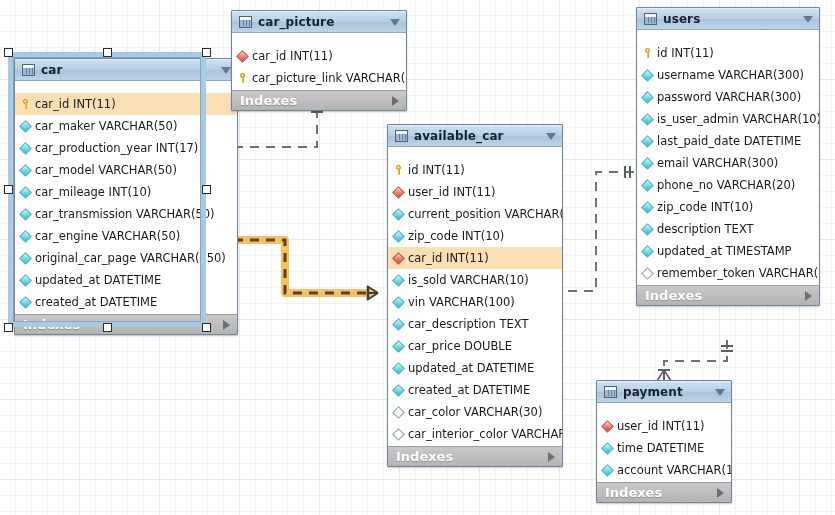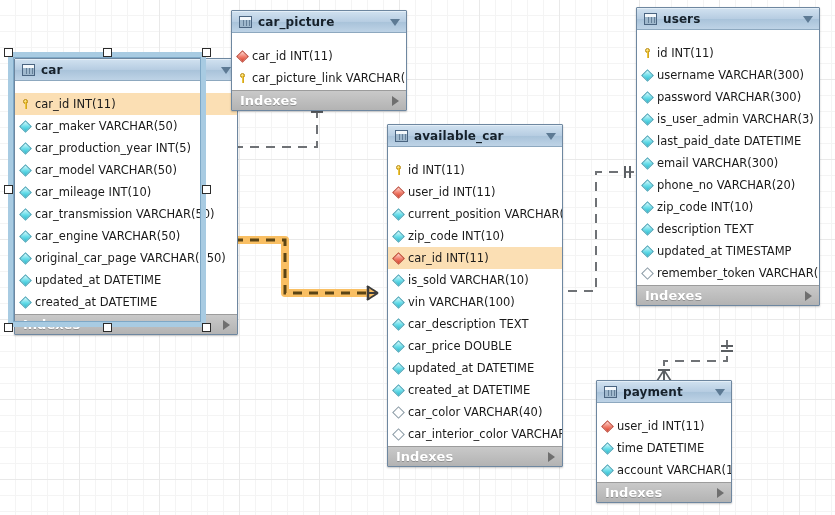--- a/index.html
+++ b/index.html
@@ -263,21 +263,21 @@
           <div class="col-row hl">
             <span class="ico pk"></span>
             <span class="col-txt">car_id INT(11)</span>
           </div>
           <div class="col-row">
             <span class="ico dia"></span>
             <span class="col-txt">car_maker VARCHAR(50)</span>
           </div>
           <div class="col-row">
             <span class="ico dia"></span>
-            <span class="col-txt">car_production_year INT(5)</span>
+            <span class="col-txt">car_production_year INT(17)</span>
           </div>
           <div class="col-row">
             <span class="ico dia"></span>
             <span class="col-txt">car_model VARCHAR(50)</span>
           </div>
           <div class="col-row">
             <span class="ico dia"></span>
             <span class="col-txt">car_mileage INT(10)</span>
           </div>
           <div class="col-row">
@@ -392,21 +392,21 @@
           <div class="col-row">
             <span class="ico dia"></span>
             <span class="col-txt">updated_at DATETIME</span>
           </div>
           <div class="col-row">
             <span class="ico dia"></span>
             <span class="col-txt">created_at DATETIME</span>
           </div>
           <div class="col-row">
             <span class="ico nul"></span>
-            <span class="col-txt">car_color VARCHAR(40)</span>
+            <span class="col-txt">car_color VARCHAR(30)</span>
           </div>
           <div class="col-row">
             <span class="ico nul"></span>
             <span class="col-txt">car_interior_color VARCHAR(20)</span>
           </div>
         </div>
         <div class="tbl-idx">
           <span class="idx-label">Indexes</span>
           <span class="idx-arrow"></span>
         </div>
@@ -429,21 +429,21 @@
           <div class="col-row">
             <span class="ico dia"></span>
             <span class="col-txt">username VARCHAR(300)</span>
           </div>
           <div class="col-row">
             <span class="ico dia"></span>
             <span class="col-txt">password VARCHAR(300)</span>
           </div>
           <div class="col-row">
             <span class="ico dia"></span>
-            <span class="col-txt">is_user_admin VARCHAR(3)</span>
+            <span class="col-txt">is_user_admin VARCHAR(10)</span>
           </div>
           <div class="col-row">
             <span class="ico dia"></span>
             <span class="col-txt">last_paid_date DATETIME</span>
           </div>
           <div class="col-row">
             <span class="ico dia"></span>
             <span class="col-txt">email VARCHAR(300)</span>
           </div>
           <div class="col-row">

